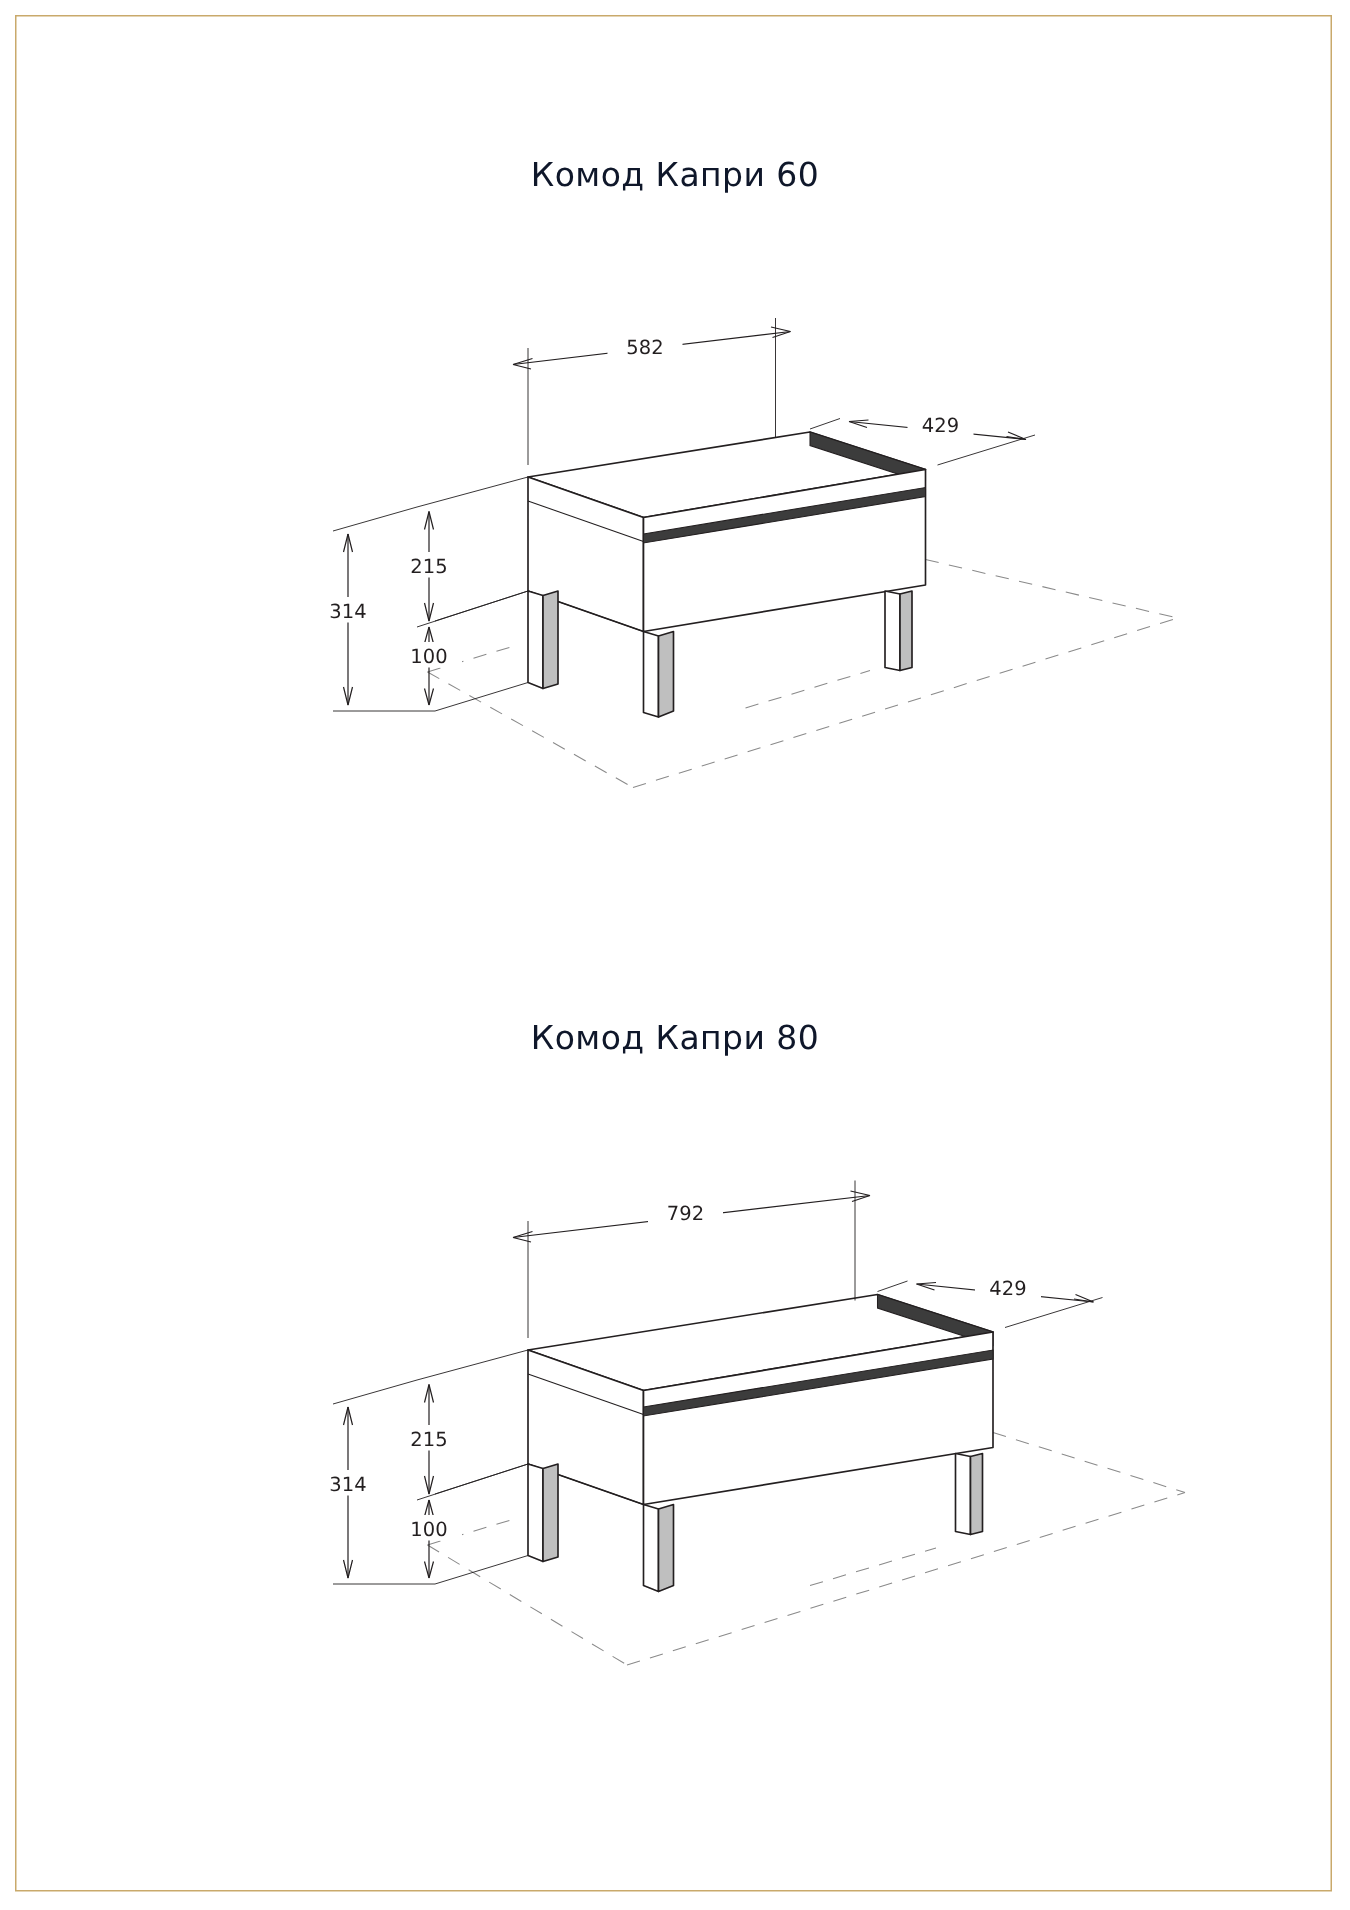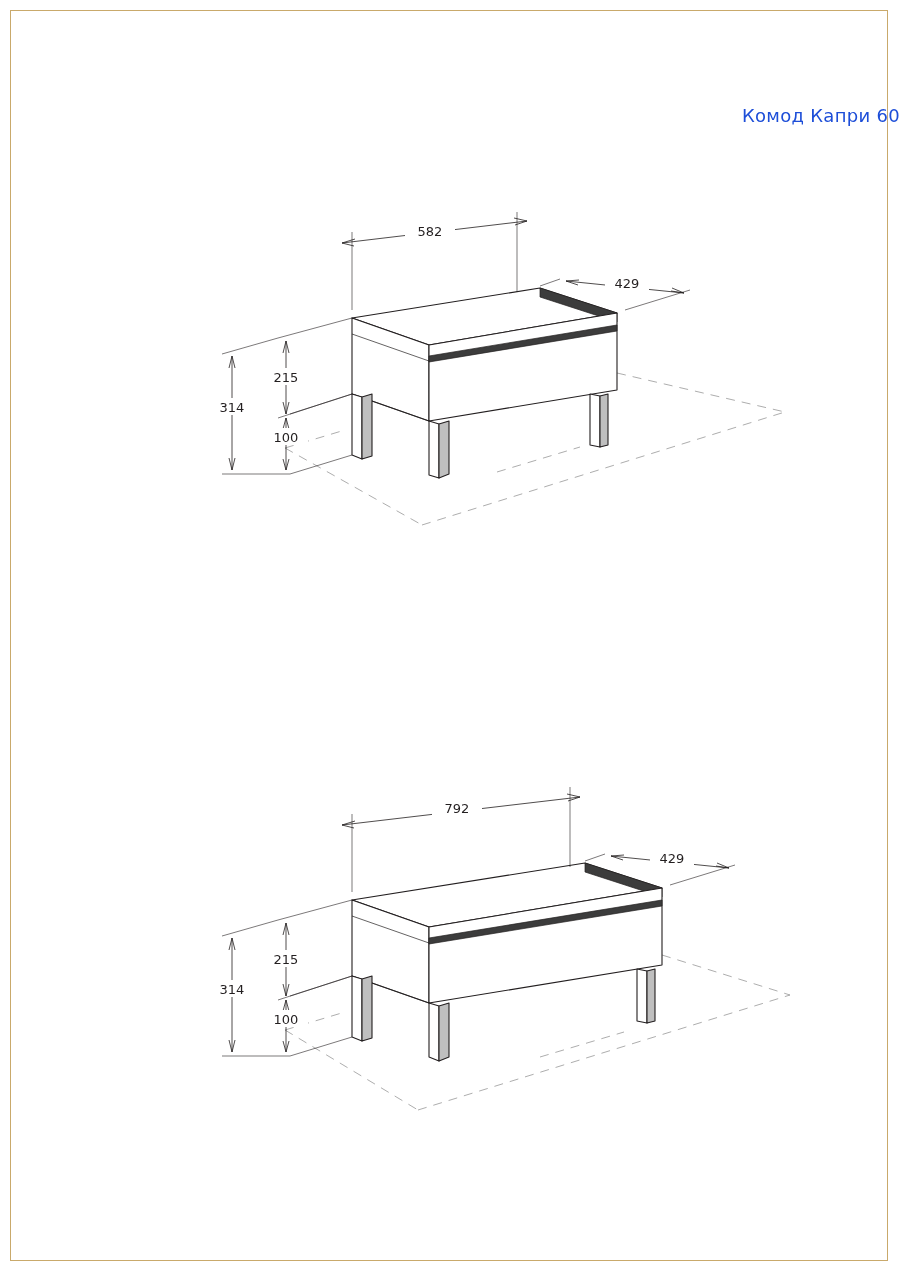--- a/index.html
+++ b/index.html
@@ -27,24 +27,24 @@
     top: 10px;
     width: 878px;
     height: 1251px;
     border: 1px solid #c9a96b;
     box-sizing: border-box;
     pointer-events: none;
   }
   .drawing-title {
     position: absolute;
     width: 100%;
-    text-align: right;
-    font-size: 18px;
+    text-align: center;
+    font-size: 22px;
     letter-spacing: 0.3px;
-    color: #1d4ed8;
+    color: #0f172a;
     font-family: "DejaVu Sans", sans-serif;
   }
   #title-60 { top: 105px; }
   #title-80 { top: 680px; }
 
   .svg-layer {
     position: absolute;
     left: 0;
     top: 0;
   }
@@ -87,20 +87,21 @@
   .face-leg { fill: #ffffff; }
   .face-leg-dark { fill: #bfbfbf; }
 </style>
 </head>
 <body>
 
 <div class="page">
   <div class="page-border"></div>
 
   <div class="drawing-title" id="title-60">Комод Капри 60</div>
+  <div class="drawing-title" id="title-80">Комод Капри 80</div>
 
   <svg class="svg-layer" id="svg-60" width="900" height="600" viewBox="0 0 900 600">
 
     <g>
       <path class="floor-line" d="M 285 448 L 422 525"></path>
       <path class="floor-line" d="M 422 525 L 785 412"></path>
       <path class="floor-line" d="M 617 373 L 785 412"></path>
       <path class="floor-line" d="M 285 448 L 345 430"></path>
       <path class="floor-line" d="M 497 472 L 580 447"></path>
     </g>

